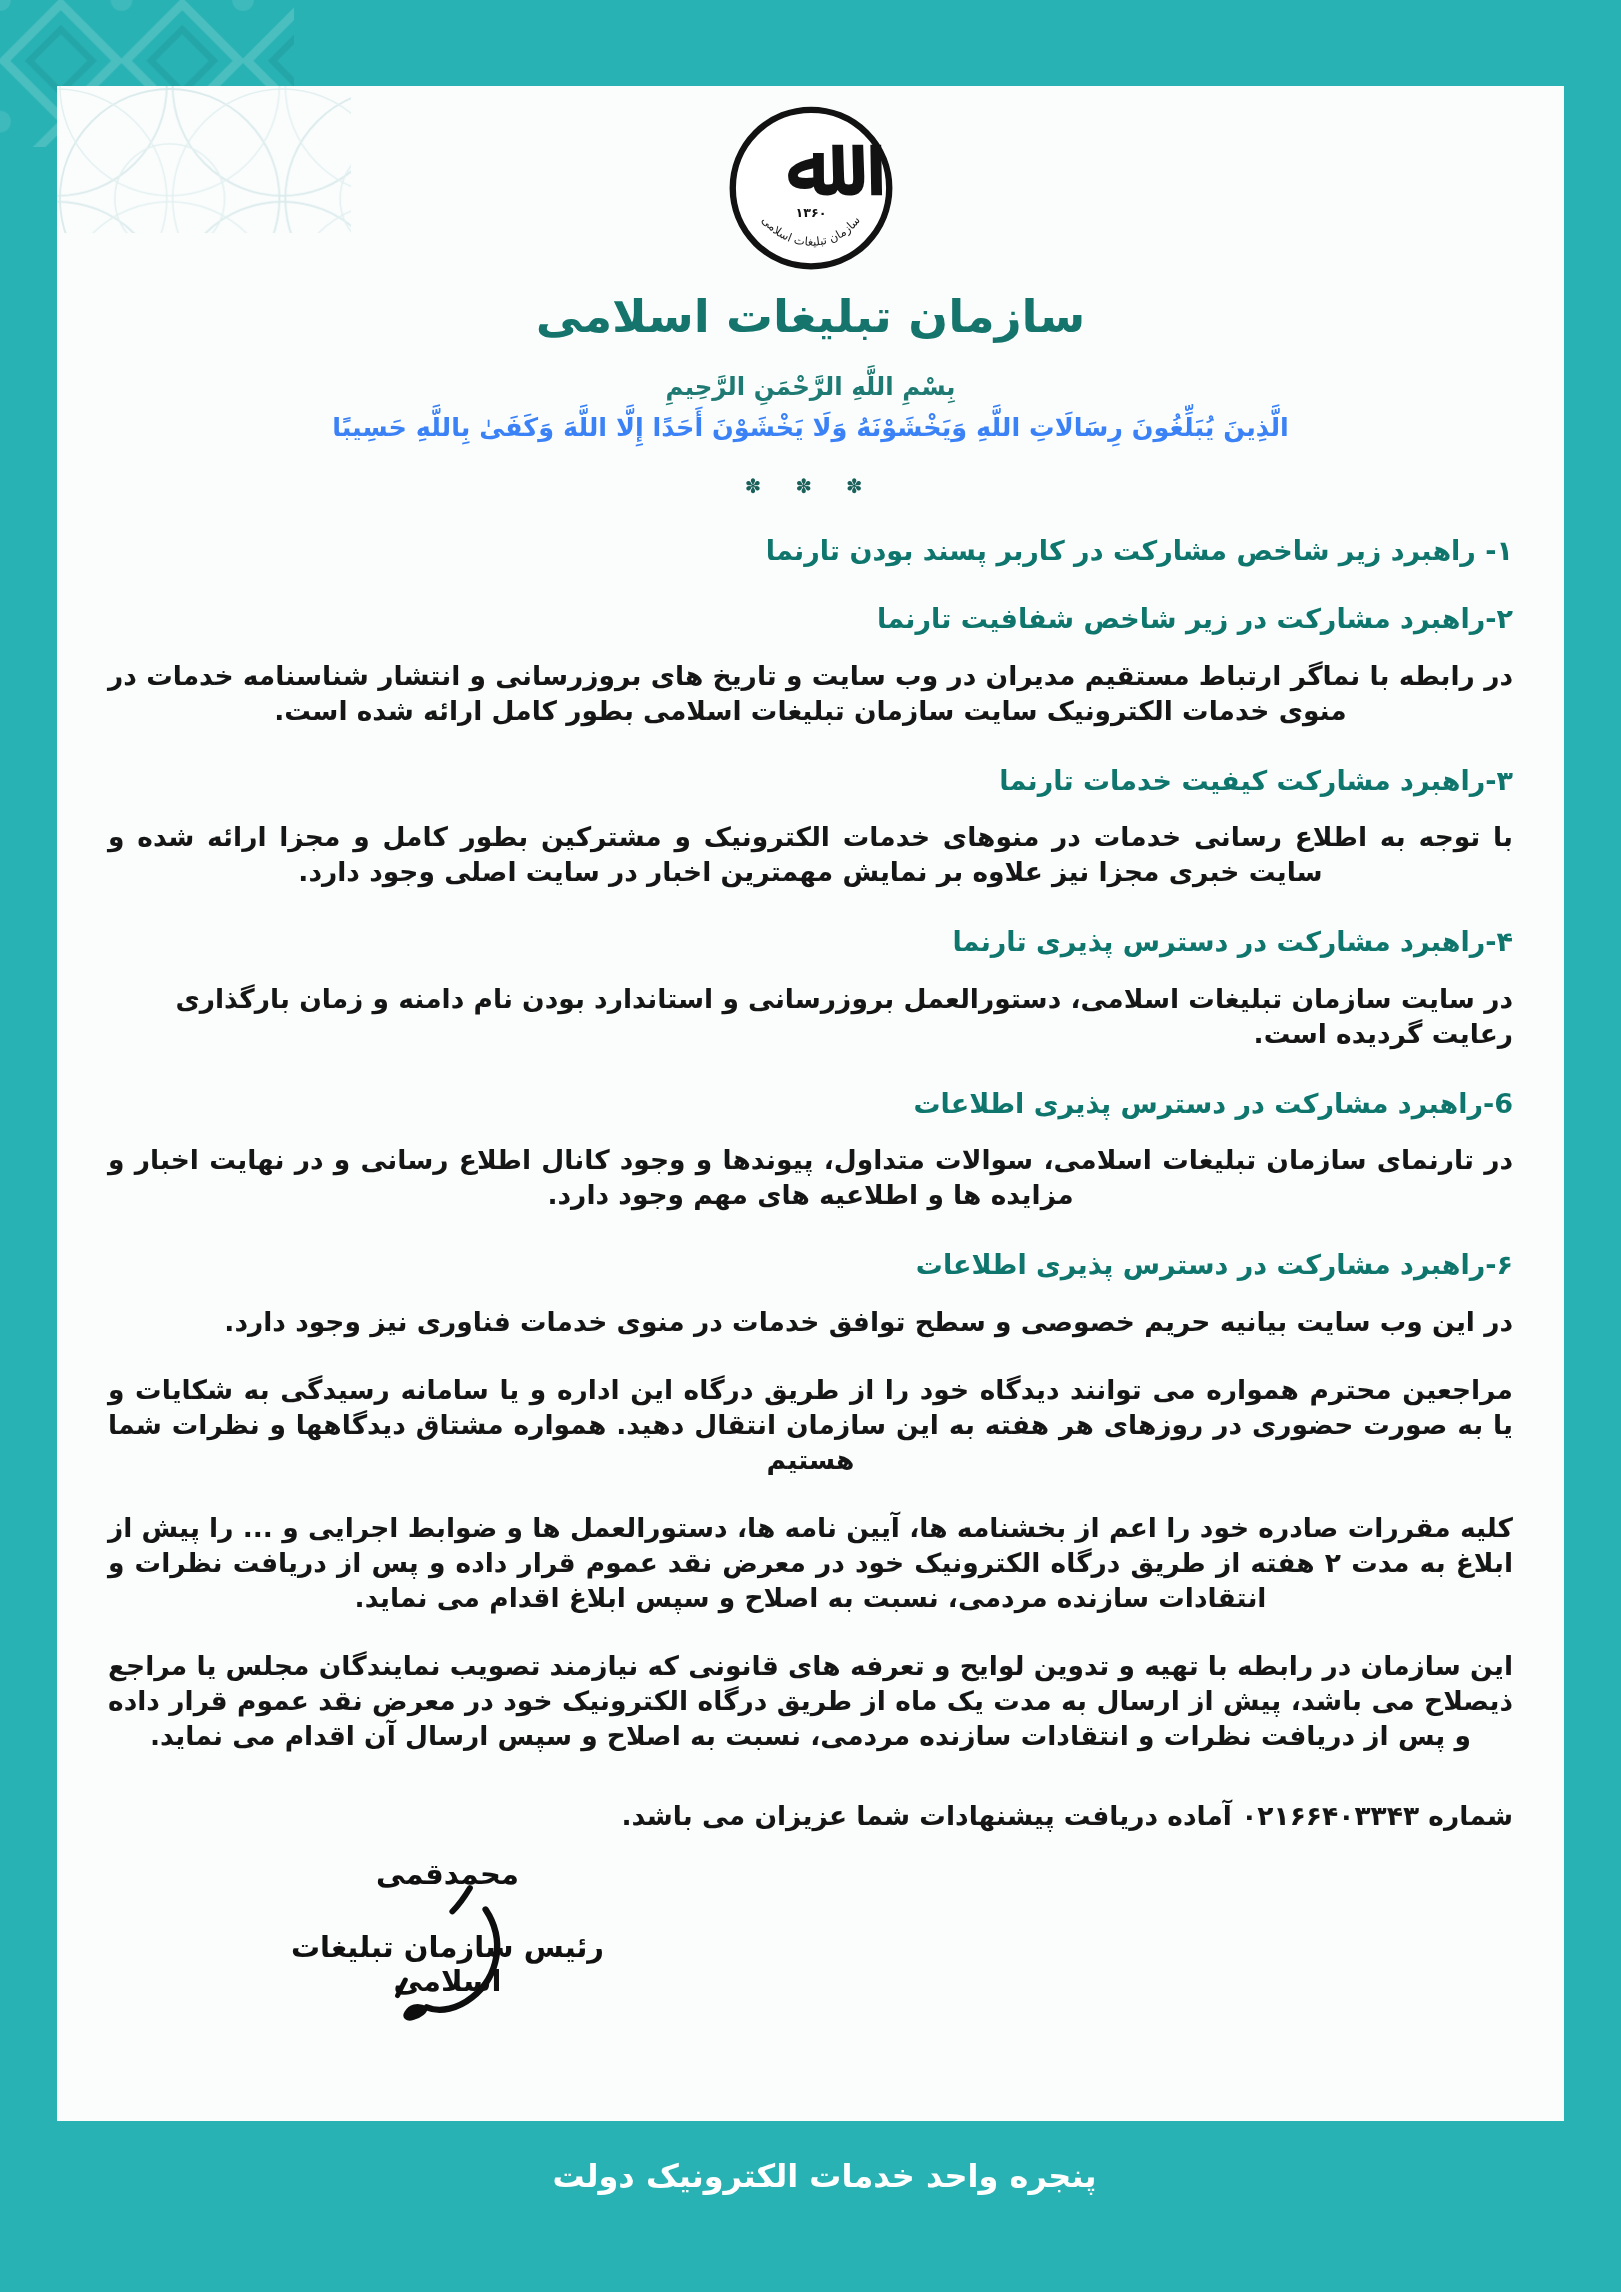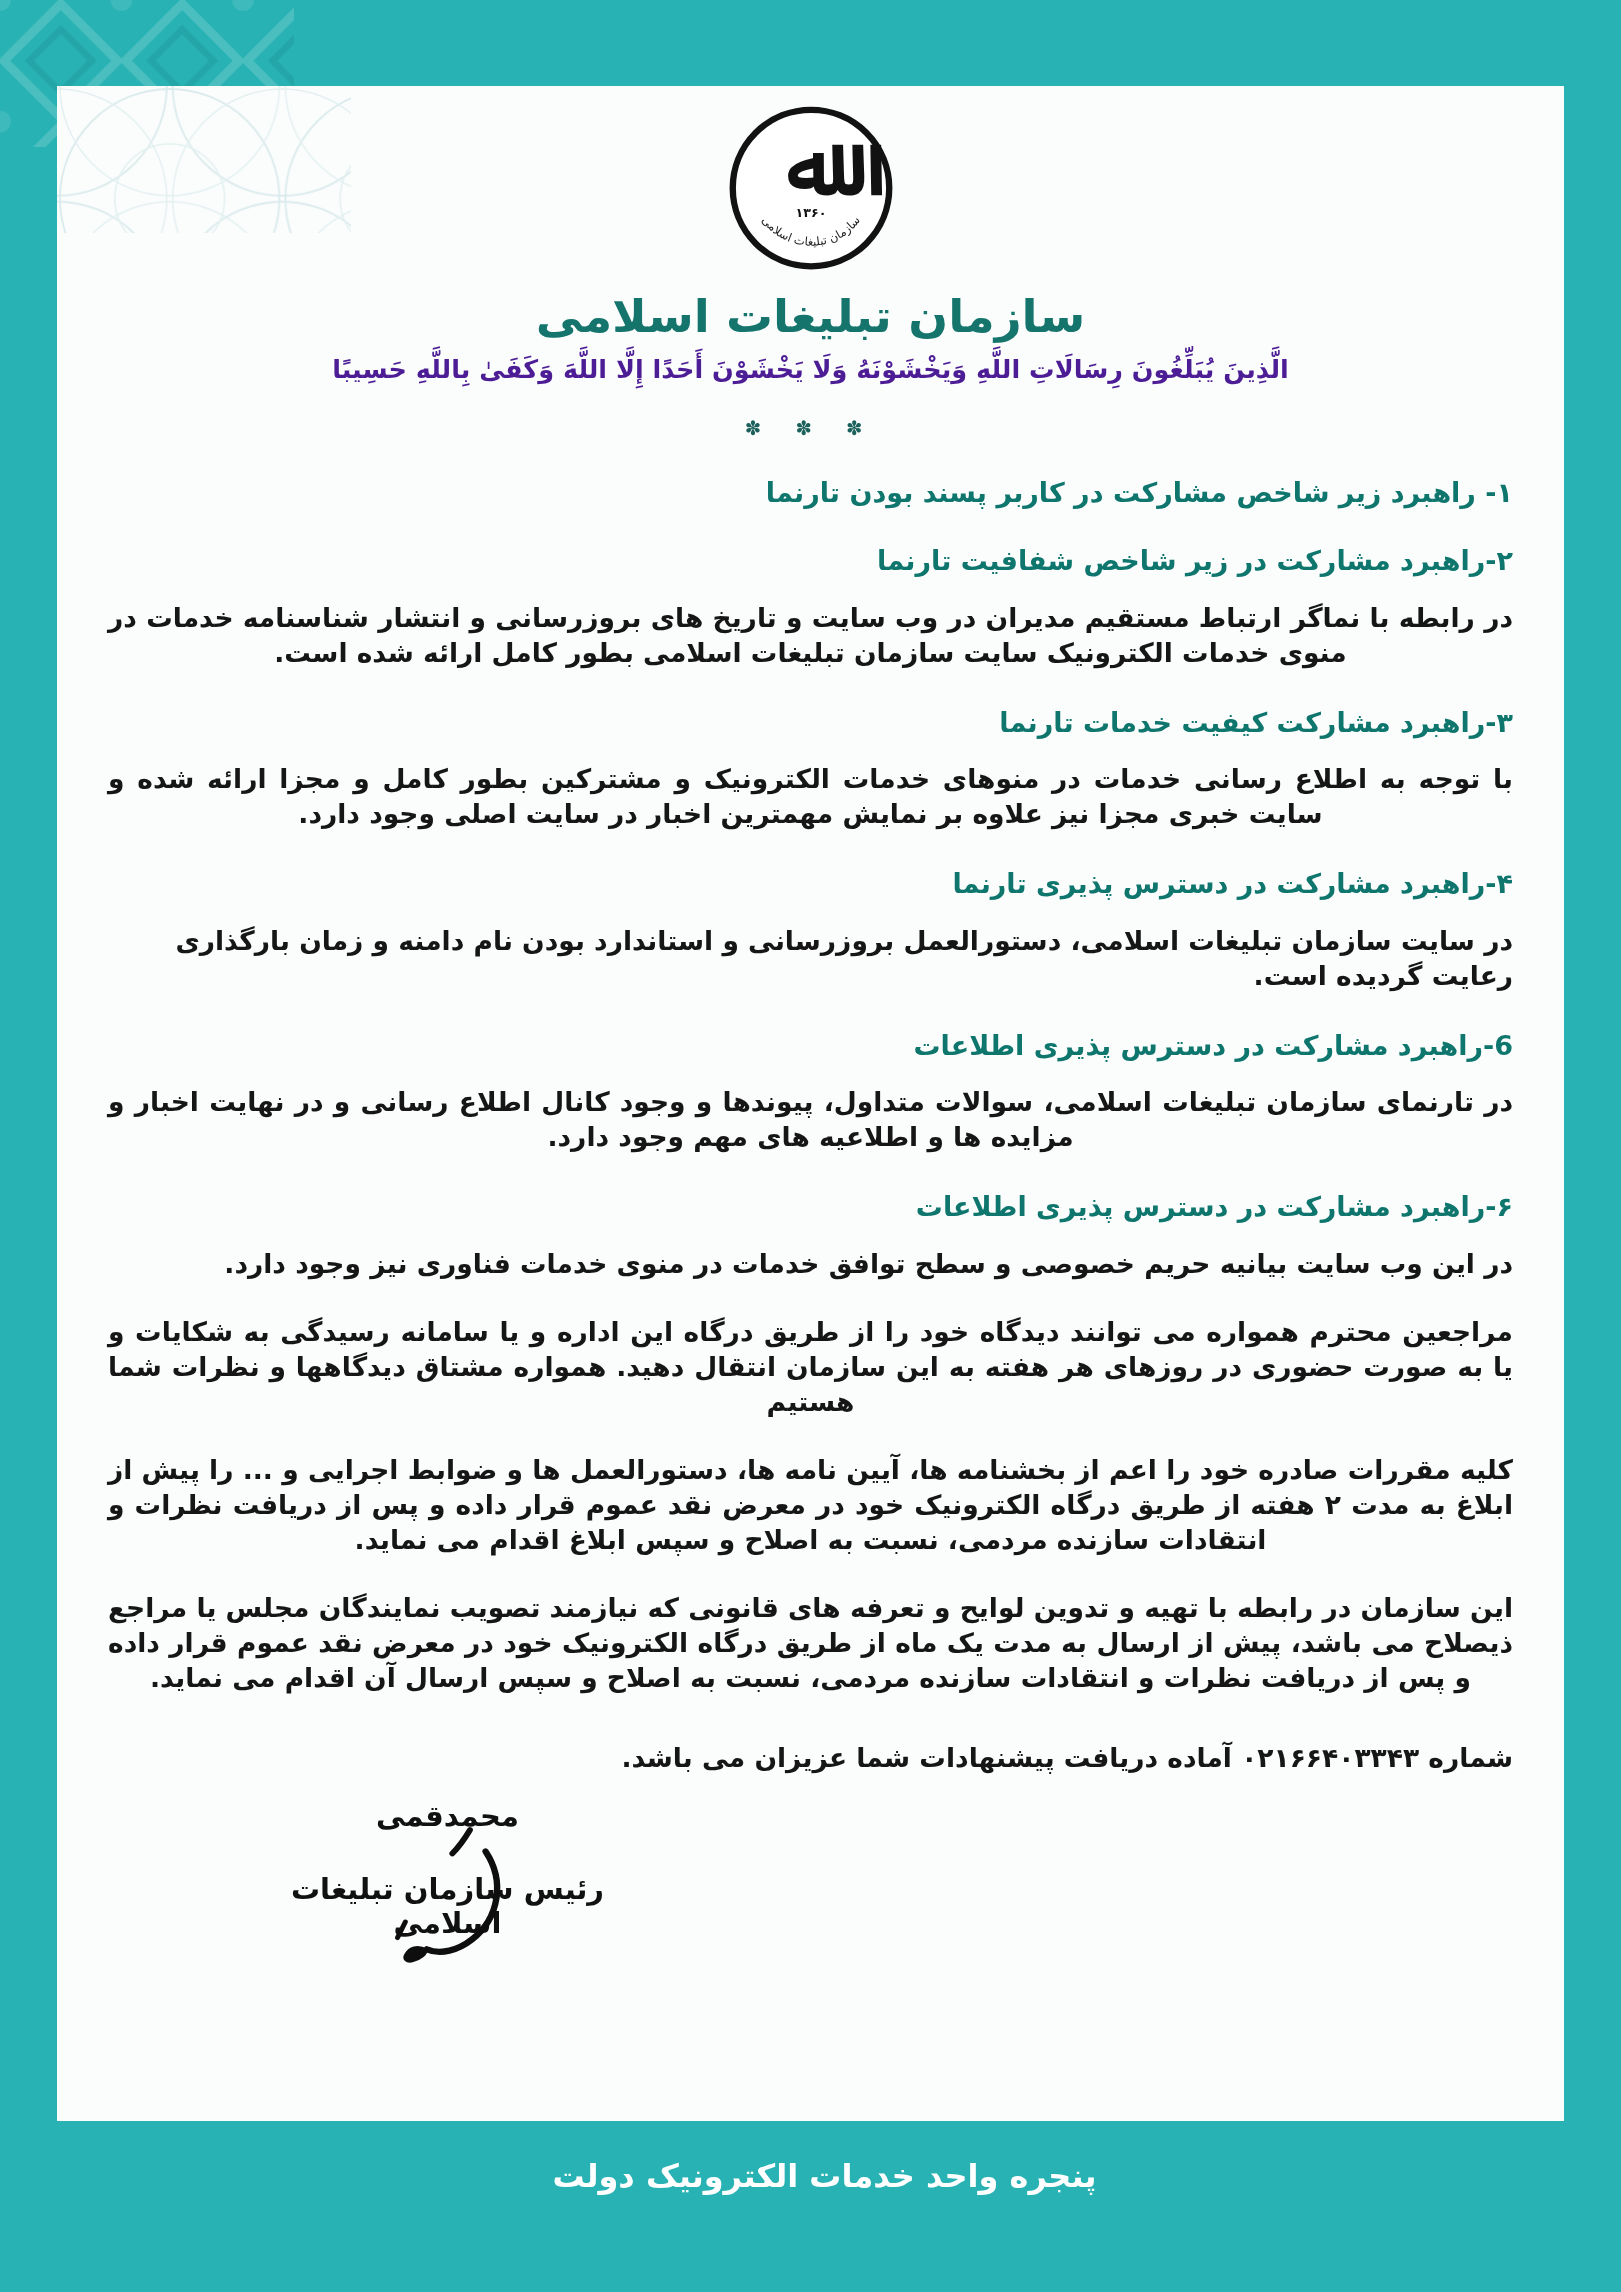--- a/index.html
+++ b/index.html
@@ -30,21 +30,21 @@
     font-size:45px;font-weight:bold;
     color:#15756d;
     transform:scaleX(1.04);
   }
   .bismillah{
     margin-top:29px;text-align:center;
     font-size:24.5px;font-weight:bold;color:#1e7a72;
   }
   .verse{
     margin-top:11.8px;text-align:center;
-    font-size:25.5px;font-weight:bold;color:#4c1d95;
+    font-size:25.5px;font-weight:bold;color:#3b82f6;
   }
   .ornament{
     margin-top:33px;text-align:center;
     font-size:19.6px;letter-spacing:13.7px;
     color:#1b605a;font-weight:bold;
   }
   .heading{
     font-size:27px;font-weight:bold;color:#0f766e;
     margin:37px 0 0;text-align:right;
   }
@@ -136,20 +136,21 @@
           <text x="91" y="96" text-anchor="middle" font-size="84" font-weight="bold" fill="#121212" font-family="DejaVu Sans, sans-serif">ﷲ</text>
           <text x="91" y="120" text-anchor="middle" font-size="13" font-weight="bold" fill="#121212" font-family="DejaVu Sans, sans-serif">۱۳۶۰</text>
           <path id="arcPath" d="M30,98 A62,62 0 0 0 152,98" fill="none" stroke="none"></path>
           <text font-size="12" fill="#222222" font-family="DejaVu Sans, sans-serif">
             <textPath href="#arcPath" startOffset="50%" text-anchor="middle">سازمان تبلیغات اسلامی</textPath>
           </text>
         </svg>
         <div class="org-cal">سازمان تبلیغات اسلامی</div>
       </div>
 
+      <div class="bismillah">بِسْمِ اللَّهِ الرَّحْمَنِ الرَّحِيمِ</div>
       <div class="verse">الَّذِينَ يُبَلِّغُونَ رِسَالَاتِ اللَّهِ وَيَخْشَوْنَهُ وَلَا يَخْشَوْنَ أَحَدًا إِلَّا اللَّهَ وَكَفَىٰ بِاللَّهِ حَسِيبًا</div>
       <div class="ornament">✽ ✽ ✽</div>
 
       <div>
         <div class="heading">۱- راهبرد زیر شاخص مشارکت در کاربر پسند بودن تارنما</div>
       </div>
 
       <div>
         <div class="heading">۲-راهبرد مشارکت در زیر شاخص شفافیت تارنما</div>
         <div class="para just">در رابطه با نماگر ارتباط مستقیم مدیران در وب سایت و تاریخ های بروزرسانی و انتشار شناسنامه خدمات در منوی خدمات الکترونیک سایت سازمان تبلیغات اسلامی بطور کامل ارائه شده است.</div>

